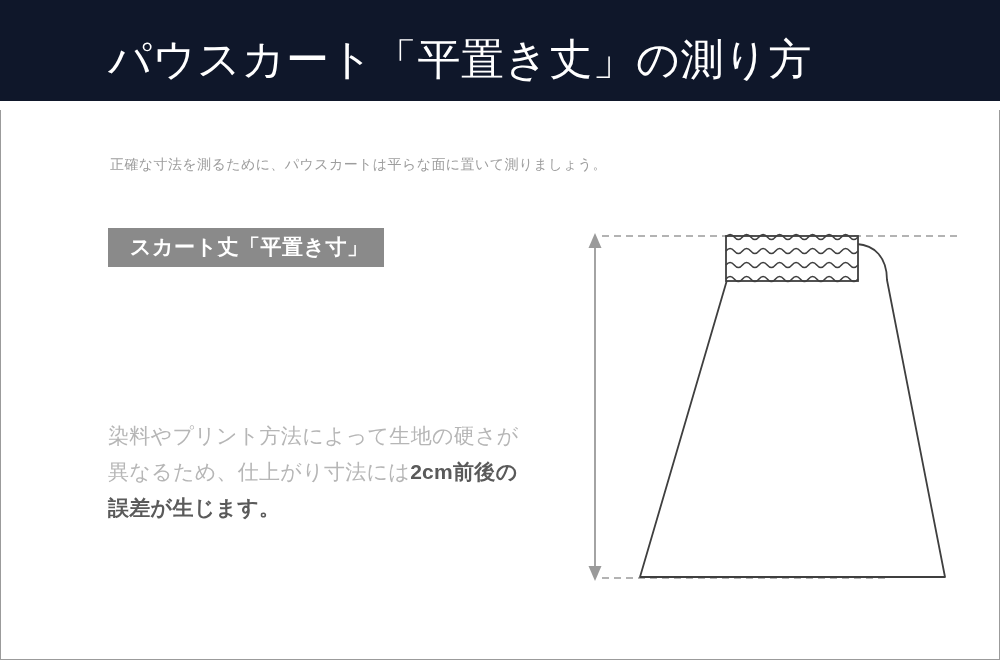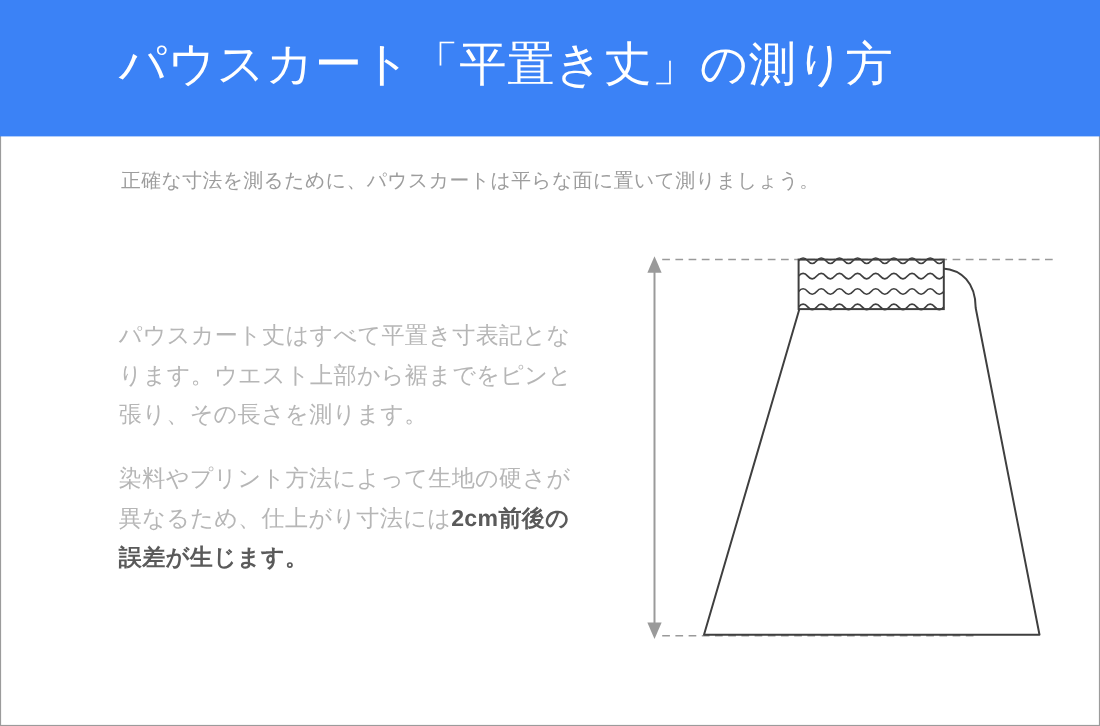--- a/index.html
+++ b/index.html
@@ -31,22 +31,22 @@
     border: 1px solid #9b9b9b;
     border-top: none;
     pointer-events: none;
   }
   
   #header-bar {
     position: absolute;
     left: 0;
     top: 0;
     width: 1000px;
-    height: 124px;
-    background: #3b82f6;
+    height: 101px;
+    background: #0f172a;
     box-sizing: border-box;
     text-decoration: underline;
   }
   #header-title {
     position: absolute;
     left: 108px;
     top: 33px;
     margin: 0;
     font-size: 43px;
     line-height: 52px;
@@ -54,21 +54,21 @@
     color: #ffffff;
     letter-spacing: 0.5px;
     white-space: nowrap;
   }
   
   #intro-text {
     position: absolute;
     left: 110px;
     top: 148px;
     margin: 0;
-    font-size: 18px;
+    font-size: 14px;
     line-height: 32px;
     color: #9d9d9d;
     letter-spacing: 0.4px;
     white-space: nowrap;
   }
   
   #section-badge {
     position: absolute;
     left: 108px;
     top: 228px;
@@ -124,22 +124,22 @@
 <div id="page">
 
   <div id="frame-border"></div>
 
   <div id="header-bar">
     <h1 id="header-title">パウスカート「平置き丈」の測り方</h1>
   </div>
 
   <p id="intro-text">正確な寸法を測るために、パウスカートは平らな面に置いて測りましょう。</p>
 
+  <div id="section-badge">スカート丈「平置き寸」</div>
 
-  <p class="body-para" id="para-1">パウスカート丈はすべて平置き寸表記となります。ウエスト上部から裾までをピンと張り、その長さを測ります。</p>
 
   <p class="body-para" id="para-2"><span>染料やプリント方法によって生地の硬さが異なるため、仕上がり寸法には</span><span class="emph">2cm前後の誤差が生じます。</span></p>
 
   <p class="body-para" id="para-3"></p>
 
   <div id="diagram">
     <svg width="420" height="410" viewBox="0 0 420 410" xmlns="http://www.w3.org/2000/svg">
 
       <g>
         <line x1="42" y1="36" x2="400" y2="36" stroke="#9a9a9a" stroke-width="1.4" stroke-dasharray="7 5"></line>

